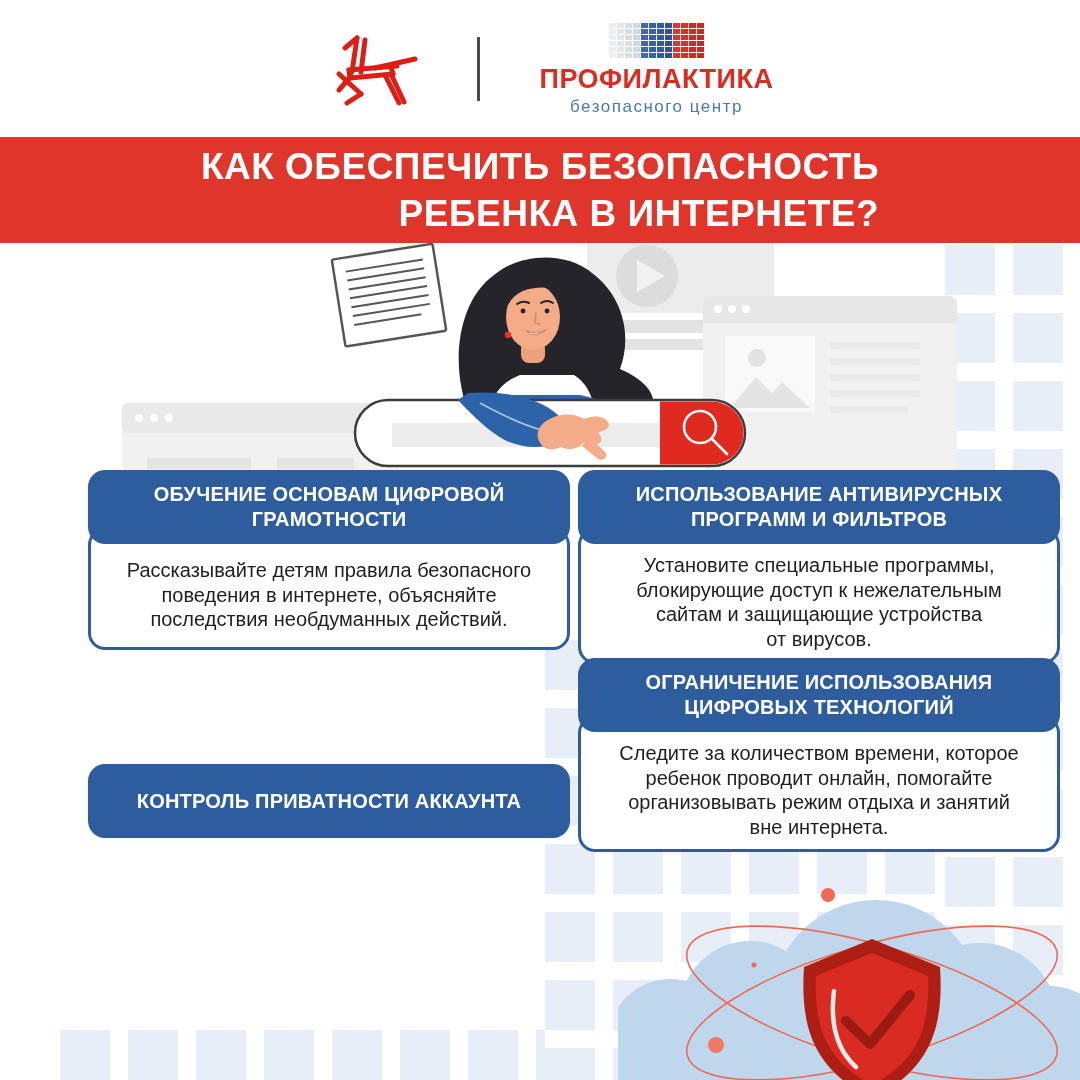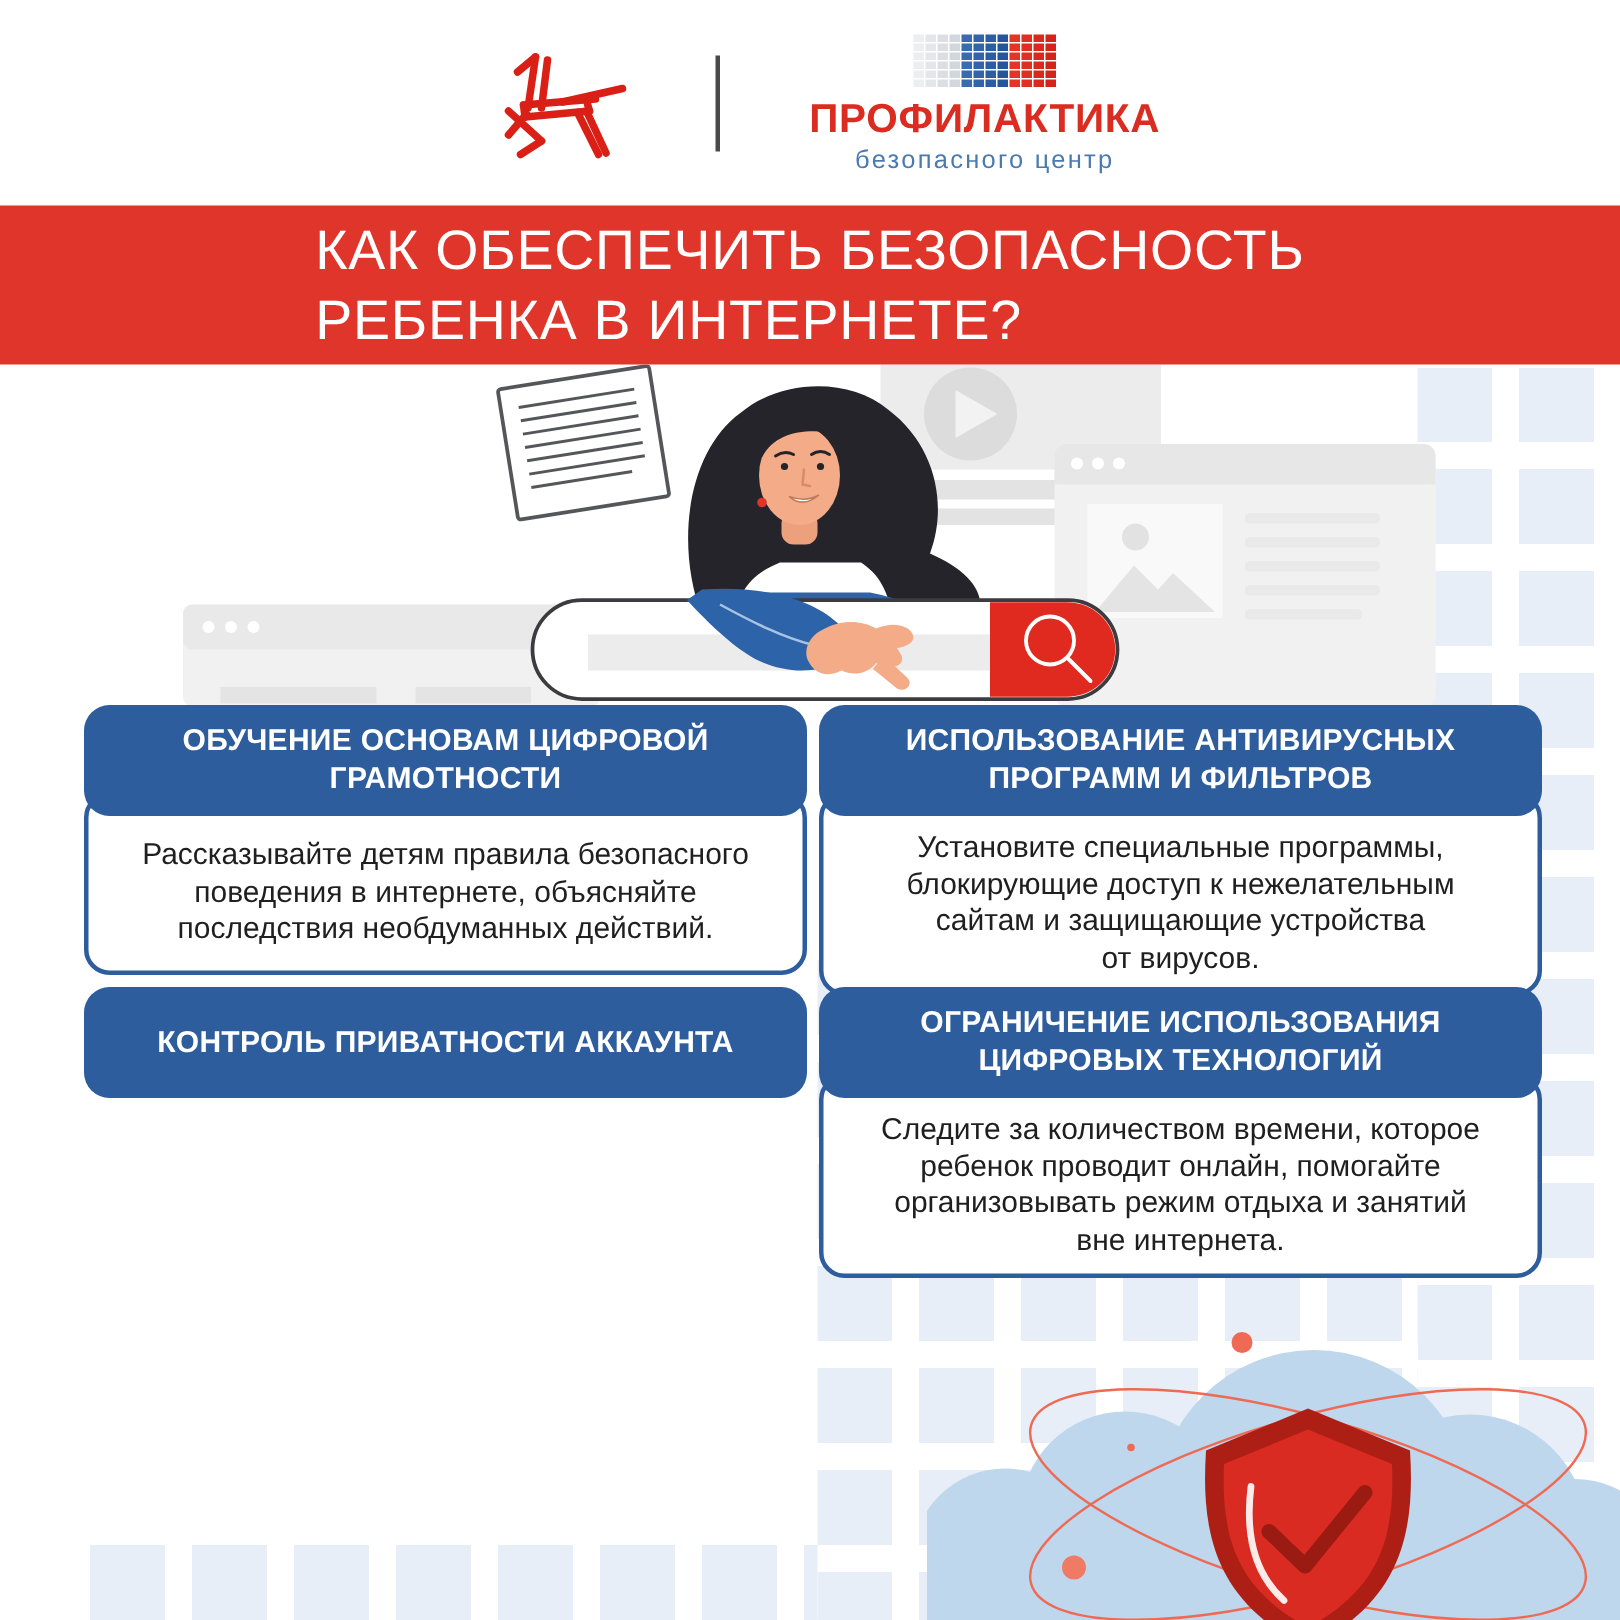--- a/index.html
+++ b/index.html
@@ -26,31 +26,31 @@
   .logo-divider { width:3px; height:64px; background:#4a4a4a; margin:0 24px 0 22px; }
   .brand { display:flex; flex-direction:column; align-items:center; }
   .pixel-grid { display:grid; grid-template-columns:repeat(12,7px); grid-auto-rows:5px; gap:1px; margin-bottom:8px; }
   .pixel-grid div { width:7px; height:5px; }
   .brand-name { font-size:27px; font-weight:bold; letter-spacing:0.5px; color:#da2c20; line-height:1; }
   .brand-sub  { font-size:17px; letter-spacing:1.5px; color:#4a7ab0; margin-top:5px; line-height:1; }
 
   
   .banner { position:absolute; left:0; top:137px; width:1080px; height:106px; background:#e0352b;
             display:flex; align-items:center; justify-content:center; z-index:4; }
-  .banner h1 { color:#ffffff; font-size:37px; font-weight:normal; letter-spacing:0.5px;
-               text-align:left; line-height:1.28; white-space:pre-line; }
+  .banner h1 { color:#ffffff; font-size:37px; font-weight:bold; letter-spacing:0.5px;
+               text-align:right; line-height:1.28; white-space:pre-line; }
 
   
   .hero { position:absolute; left:0; top:243px; width:1080px; height:228px; z-index:1; }
 
   
-  .card { position:absolute; width:482px; display:flex; flex-direction:column; z-index:3; }
+  .card { position:absolute; width:482px; display:flex; flex-direction:column; z-index:3;margin-left:32px; }
   .card-1 { left:56px;  top:470px; height:180px; }
   .card-2 { left:546px; top:470px; height:182px; }
-  .card-3 { left:56px;  top:658px; height:180px; }
+  .card-3 { left:56px;  top:658px; height:180px;justify-content:flex-end; }
   .card-4 { left:546px; top:658px; height:146px;border-radius:32px; }
   .card-5 { left:56px;  top:855px; height:188px; }
   .card-header { position:relative; z-index:2; background:#2d5d9c; border-radius:17px;
                  min-height:74px; display:flex; align-items:center; justify-content:center;
                  padding:10px 18px; }
   .card-header span { color:#ffffff; font-weight:bold; font-size:20px; line-height:1.25;
                       text-align:center; white-space:pre-line; letter-spacing:0.2px; }
   .card-body { position:relative; z-index:1; flex:1; margin-top:-16px; background:#ffffff;
                border:3px solid #2d5d9c; border-radius:17px;
                display:flex; align-items:center; justify-content:center; padding:22px 12px 10px; }

